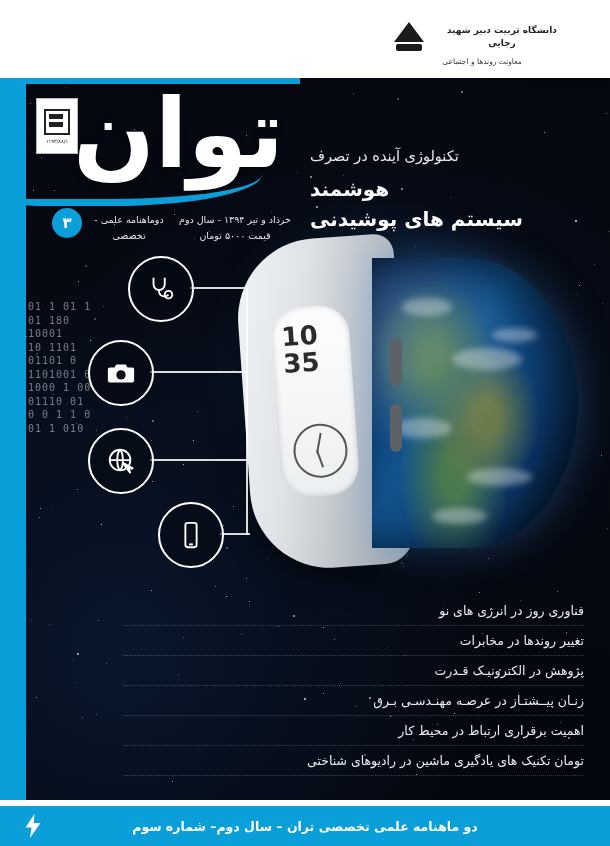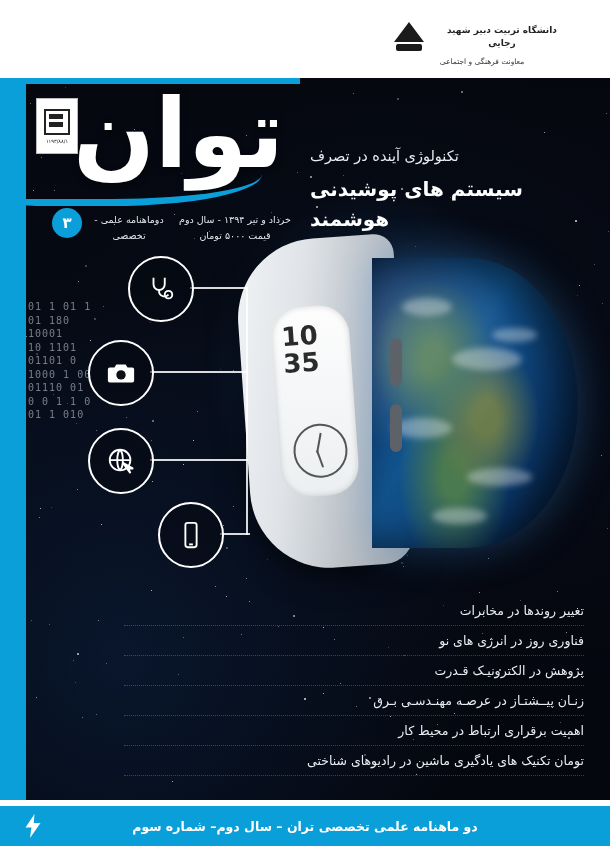--- a/index.html
+++ b/index.html
@@ -298,20 +298,21 @@
       <div class="star" style="width: 2px; height: 2px; left: 76.5742px; top: 652.851px; opacity: 0.78;"></div>
       <div class="star" style="width: 1px; height: 1px; left: 519.75px; top: 599.697px; opacity: 0.39;"></div>
     </div>
 
   <div class="binary" id="binary">
       <div>01  1 01   1</div>
       <div>01  180</div>
       <div>10001</div>
       <div>10  1101</div>
       <div>01101   0</div>
+      <div>1101001 0</div>
       <div>1000 1 00</div>
       <div>01110 01</div>
       <div>0 0 1 1 0</div>
       <div>01 1 010</div>
     </div>
 
   <div class="band">
     <div class="band-body"></div>
     <div class="globe" id="globe">
         <div class="cloud" style="left: 30px; top: 40px; width: 50px; height: 18px;"></div>
@@ -370,54 +371,54 @@
 
   <div class="blue-panel"></div>
   <div class="blue-strip2"></div>
 
   <div class="header-band">
     <div class="logo-wrap">
       <div class="logo-mark">
         <div class="logo-emblem"></div>
         <div class="logo-title">دانشگاه تربیت دبیر شهید رجایی</div>
       </div>
-      <div class="logo-sub">معاونت فرهنگی و اجتماعی</div>
+      <div class="logo-sub">معاونت روندها و اجتماعی</div>
     </div>
   </div>
 
   <div class="masthead">
     <div class="masthead-text">توان</div>
     <div class="masthead-swoosh"></div>
     <div class="issue-badge">۳</div>
   </div>
 
   <div class="isbn-box">
     <div class="isbn-glyph"></div>
     <div class="isbn-num">۱۱۹۳/۸۸/۱</div>
   </div>
 
   <div class="title-block">
     <div class="title-small">تکنولوژی آینده در تصرف</div>
+    <div class="title-big">هوشمند</div>
     <div class="title-big">سیستم های پوشیدنی</div>
-    <div class="title-big">هوشمند</div>
   </div>
 
   <div class="meta">
     <div class="col b">
       <div>خرداد و تیر ۱۳۹۴ - سال دوم</div>
       <div>قیمت ۵۰۰۰ تومان</div>
     </div>
     <div class="col a">
       <div>دوماهنامه علمی - تخصصی</div>
     </div>
   </div>
 
   <div class="lines">
+    <div class="line">فناوری روز در انرژی های نو</div>
     <div class="line">تغییر روندها در مخابرات</div>
-    <div class="line">فناوری روز در انرژی های نو</div>
     <div class="line">پژوهش در الکترونیـک قـدرت</div>
     <div class="line">زنـان پیــشتـاز در عرصـه مهنـدسـی بـرق</div>
     <div class="line">اهمیت برقراری ارتباط در محیط کار</div>
     <div class="line">تومان تکنیک های یادگیری ماشین در رادیوهای شناختی</div>
   </div>
 
   <div class="footer-gap"></div>
   <div class="bottom-bar">
     <svg class="bolt" viewBox="0 0 24 32">
       <polygon points="14,0 2,18 10,18 8,32 22,12 13,12" fill="#ffffff"></polygon>

